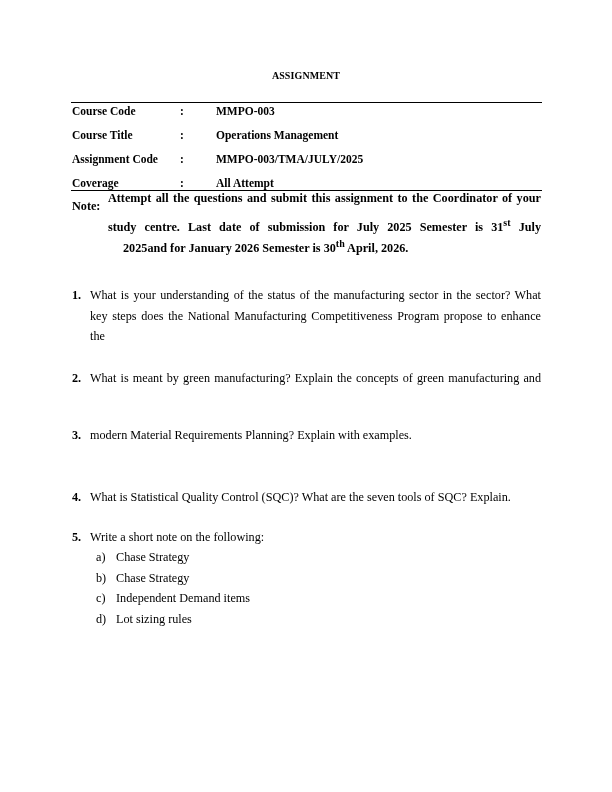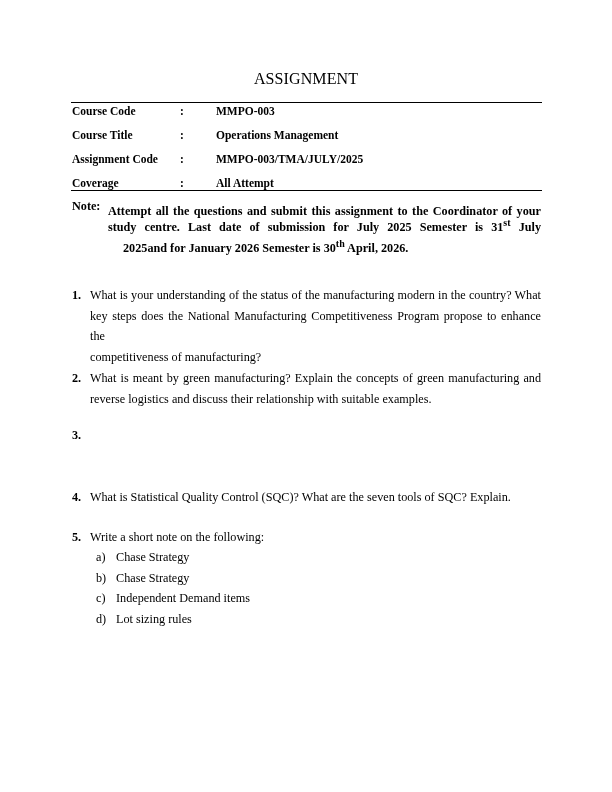--- a/index.html
+++ b/index.html
@@ -14,22 +14,22 @@
       overflow: hidden;
       font-family: "Liberation Serif", "DejaVu Serif", serif;
       color: #000000;
     }
     .page-title {
       position: absolute;
       top: 70px;
       left: 0;
       width: 612px;
       text-align: center;
-      font-weight: normal;
-      font-size: 16px;
+      font-weight: bold;
+      font-size: 10px;
       letter-spacing: 0.1px;
     }
     .rule {
       position: absolute;
       left: 71px;
       width: 471px;
       height: 0;
       border-top: 1.3px solid #000;
     }
     .rule.top { top: 102px; }
@@ -119,45 +119,44 @@
   <div class="meta-row" style="top:175px">
     <span class="lbl">Coverage</span>
     <span class="colon">:</span>
     <span class="val">All Attempt</span>
   </div>
 
   <div class="rule bottom"></div>
 
   <div>
     <div class="note-line" style="top:199px; left:72px;">Note:</div>
-    <div class="note-line j" style="top:204px; left:108px; width:433px;">Attempt all the questions and submit this assignment to the Coordinator of your</div>
+    <div class="note-line j" style="top:191px; left:108px; width:433px;">Attempt all the questions and submit this assignment to the Coordinator of your</div>
     <div class="note-line j" style="top:220px; left:108px; width:433px;"><span>study centre. Last date of submission for July 2025 Semester is 31</span><sup>st</sup><span> July</span></div>
     <div class="note-line" style="top:241px; left:108px;margin-left:15px;"><span>2025and for January 2026 Semester is 30</span><sup>th</sup><span> April, 2026.</span></div>
   </div>
 
   <div class="question" style="top:285px">
     <span class="qnum">1.</span>
     <div class="qtext">
-      <div class="j">What is your understanding of the status of the manufacturing modern in the country? What</div>
+      <div class="j">What is your understanding of the status of the manufacturing sector in the sector? What</div>
       <div class="j">key steps does the National Manufacturing Competitiveness Program propose to enhance the</div>
-      <div>competitiveness of manufacturing?</div>
     </div>
   </div>
 
   <div class="question" style="top:368px">
     <span class="qnum">2.</span>
     <div class="qtext">
       <div class="j">What is meant by green manufacturing? Explain the concepts of green manufacturing and</div>
-      <div>reverse logistics and discuss their relationship with suitable examples.</div>
     </div>
   </div>
 
   <div class="question" style="top:425px">
     <span class="qnum">3.</span>
     <div class="qtext">
+      <div>modern Material Requirements Planning? Explain with examples.</div>
     </div>
   </div>
 
   <div class="question" style="top:487px">
     <span class="qnum">4.</span>
     <div class="qtext">
       <div>What is Statistical Quality Control (SQC)? What are the seven tools of SQC? Explain.</div>
     </div>
   </div>
 

